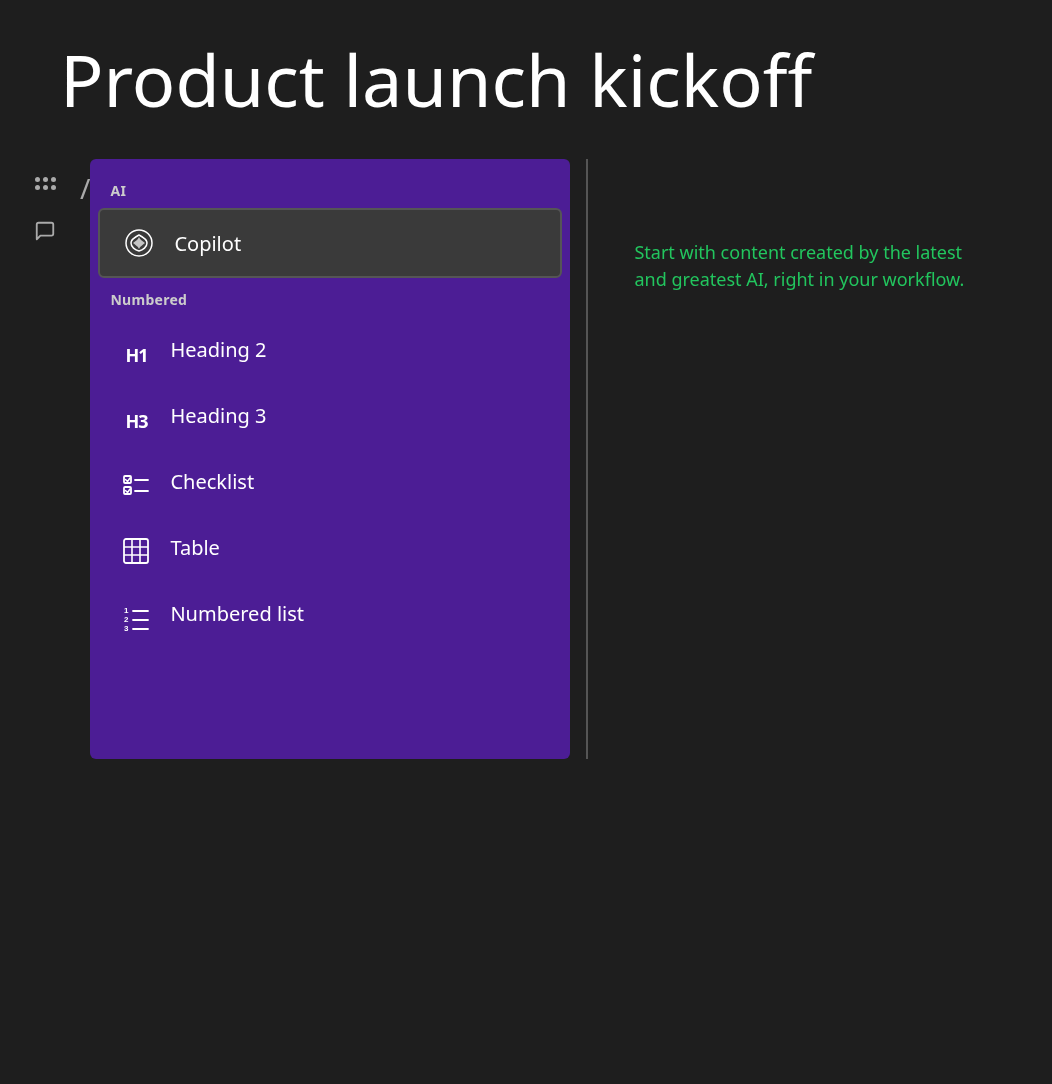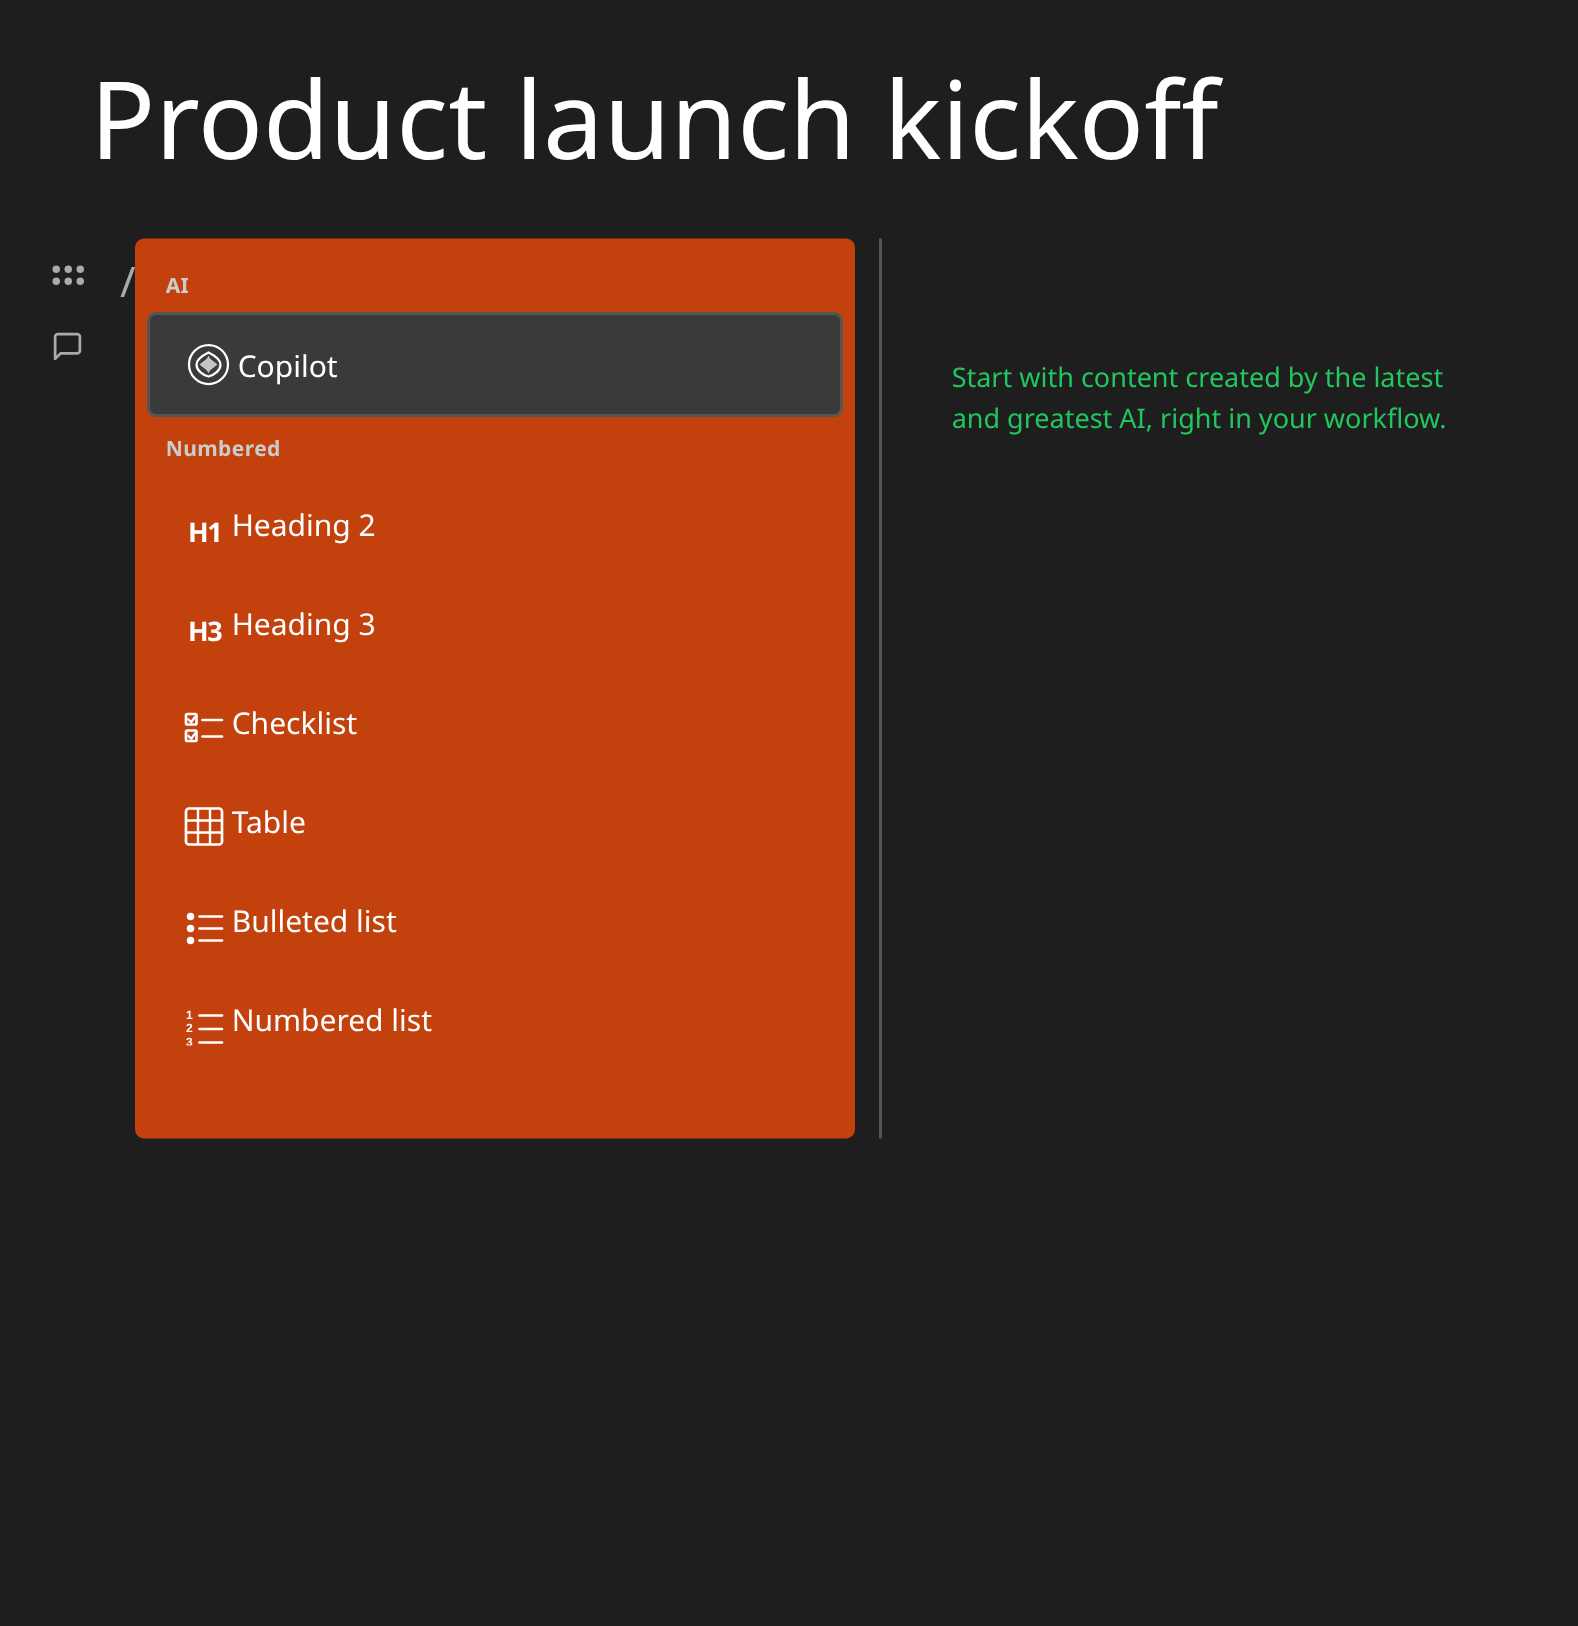--- a/index.html
+++ b/index.html
@@ -62,21 +62,21 @@
     }
 
     .dropdown-container {
       display: flex;
       flex-direction: row;
       position: relative;
       flex: 1;
     }
 
     .dropdown-panel {
-      background: #c2410c;
+      background: #4c1d95;
       border-radius: 6px;
       width: 480px;
       max-height: 780px;
       overflow-y: auto;
       padding: 12px 0;
       position: relative;
     }
 
     .dropdown-panel::-webkit-scrollbar {
       width: 6px;
@@ -93,20 +93,21 @@
       font-size: 14px;
       font-weight: 700;
       color: #cccccc;
       padding: 10px 20px 6px 20px;
       letter-spacing: 0.02em;
     }
 
     .menu-item {
       display: flex;
       align-items: center;
+      gap: 16px;
       padding: 14px 20px;
       cursor: pointer;
       border-radius: 6px;
       margin: 2px 8px;
       transition: background 0.1s;
     }
 
     .menu-item.selected {
       background: #3a3a3a;
       border: 2px solid #555555;
@@ -291,33 +292,20 @@
             <rect x="2" y="2" width="24" height="24" rx="2" stroke="#ffffff" stroke-width="1.8"></rect>
             <line x1="2" y1="10" x2="26" y2="10" stroke="#ffffff" stroke-width="1.6"></line>
             <line x1="2" y1="18" x2="26" y2="18" stroke="#ffffff" stroke-width="1.6"></line>
             <line x1="10" y1="2" x2="10" y2="26" stroke="#ffffff" stroke-width="1.6"></line>
             <line x1="18" y1="2" x2="18" y2="26" stroke="#ffffff" stroke-width="1.6"></line>
           </svg>
         </div>
         <span class="menu-item-label">Table</span>
       </div>
 
-      <div class="menu-item">
-        <div class="menu-item-icon">
-          <svg class="bulleted-icon" viewBox="0 0 28 28" fill="none">
-            <circle cx="5" cy="8" r="2.5" fill="#ffffff"></circle>
-            <line x1="11" y1="8" x2="26" y2="8" stroke="#ffffff" stroke-width="1.8" stroke-linecap="round"></line>
-            <circle cx="5" cy="16" r="2.5" fill="#ffffff"></circle>
-            <line x1="11" y1="16" x2="26" y2="16" stroke="#ffffff" stroke-width="1.8" stroke-linecap="round"></line>
-            <circle cx="5" cy="24" r="2.5" fill="#ffffff"></circle>
-            <line x1="11" y1="24" x2="26" y2="24" stroke="#ffffff" stroke-width="1.8" stroke-linecap="round"></line>
-          </svg>
-        </div>
-        <span class="menu-item-label">Bulleted list</span>
-      </div>
 
       <div class="menu-item">
         <div class="menu-item-icon">
           <svg class="numbered-icon" viewBox="0 0 28 28" fill="none">
             <text x="2" y="10" fill="#ffffff" font-size="8" font-weight="700" font-family="sans-serif">1</text>
             <line x1="11" y1="8" x2="26" y2="8" stroke="#ffffff" stroke-width="1.8" stroke-linecap="round"></line>
             <text x="2" y="19" fill="#ffffff" font-size="8" font-weight="700" font-family="sans-serif">2</text>
             <line x1="11" y1="17" x2="26" y2="17" stroke="#ffffff" stroke-width="1.8" stroke-linecap="round"></line>
             <text x="2" y="28" fill="#ffffff" font-size="8" font-weight="700" font-family="sans-serif">3</text>
             <line x1="11" y1="26" x2="26" y2="26" stroke="#ffffff" stroke-width="1.8" stroke-linecap="round"></line>

